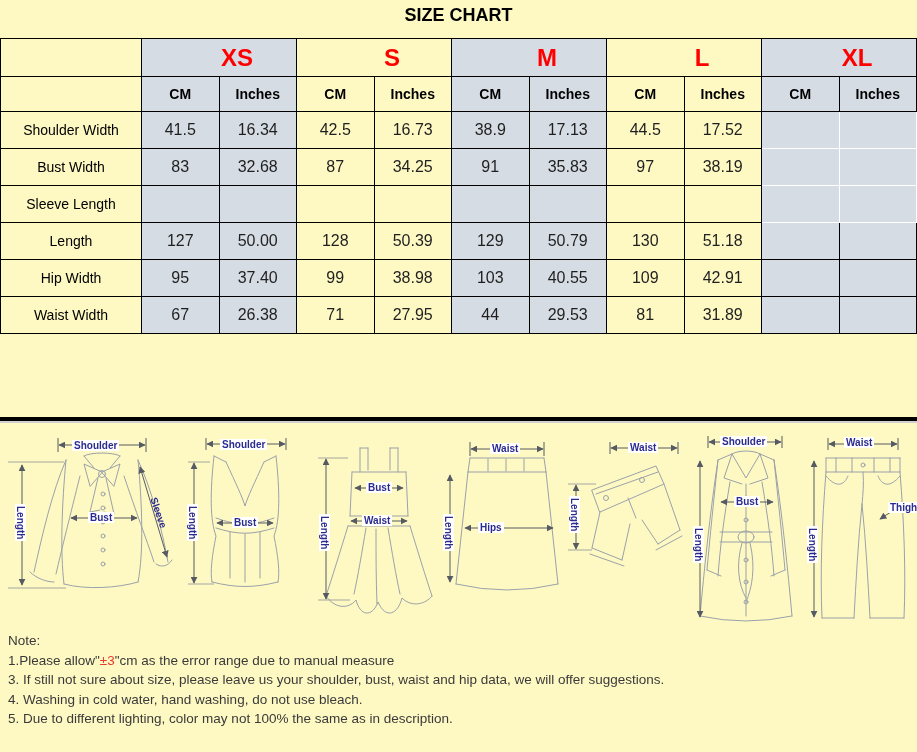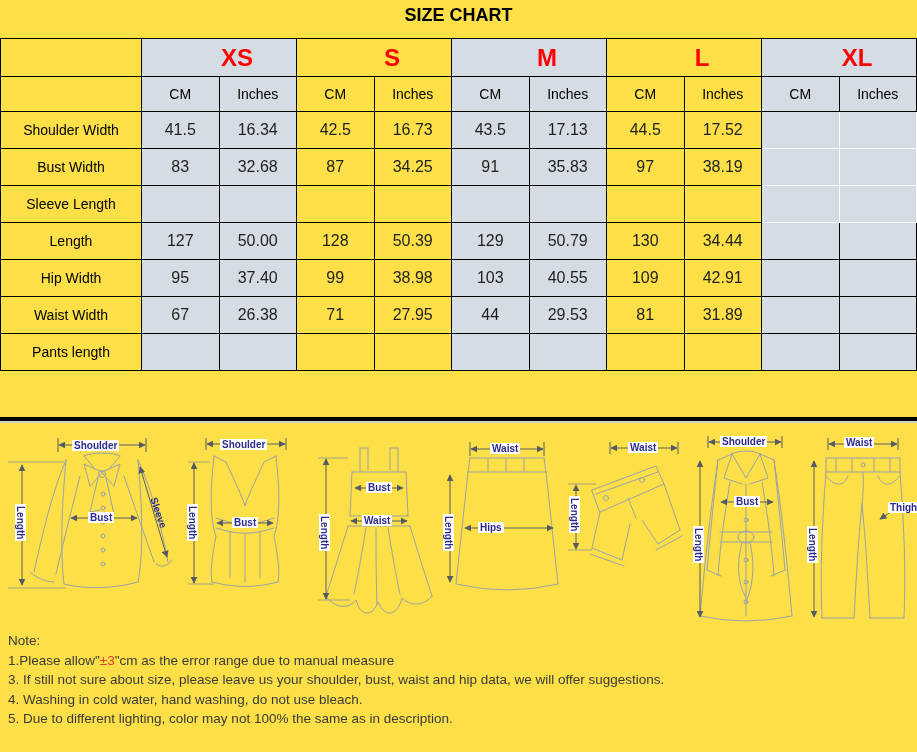--- a/index.html
+++ b/index.html
@@ -1,35 +1,35 @@
 <!DOCTYPE html>
 <html><head>
 <meta charset="utf-8">
 <style>
   html,body { margin:0; padding:0; background:#fff; }
   .page {
-    position:relative; width:917px; height:752px; background:#fde047;
+    position:relative; width:917px; height:752px; background:#fef9c3;
     font-family:"Liberation Sans", sans-serif; overflow:hidden;
   }
   .title {
     position:absolute; top:5px; left:0; width:917px; text-align:center;
     font-size:18px; font-weight:bold; color:#000;
   }
   
   table.size-table {
     position:absolute; top:38px; left:0; width:917px;
     border-collapse:collapse; table-layout:fixed;
   }
   col.clabel { width:141px; }
   .size-table td {
     border:1px solid #000; text-align:center; vertical-align:middle;
     padding:0; overflow:hidden; color:#1f1f1f;
   }
   tr.sizerow td { height:37px; font-size:24px; font-weight:bold; color:#ff0000;padding-left:36px; }
-  tr.unitrow td { height:34px; font-size:14px; font-weight:normal; color:#000; }
+  tr.unitrow td { height:34px; font-size:14px; font-weight:bold; color:#000; }
   tr.datarow td { height:36px; font-size:16px; }
   tr.datarow td.rowlabel { font-size:14px; color:#000; }
   td.s { background:#d6dce4; }
   td.x { background:#d6dce4; border:1px solid #fff; }
   
   .measure-heading {
     position:absolute; top:390px; left:11px;
     font-size:18px; font-weight:bold; color:#1b1b78; letter-spacing:0.3px;
   }
   .divider {
@@ -88,21 +88,21 @@
         <td>Inches</td>
         <td class="s">CM</td>
         <td class="s">Inches</td>
       </tr>
       <tr class="datarow">
         <td class="rowlabel">Shoulder Width</td>
         <td class="s">41.5</td>
         <td class="s">16.34</td>
         <td>42.5</td>
         <td>16.73</td>
-        <td class="s">43.5</td>
+        <td class="s">38.9</td>
         <td class="s">17.13</td>
         <td>44.5</td>
         <td>17.52</td>
         <td class="x"></td>
         <td class="x"></td>
       </tr>
       <tr class="datarow">
         <td class="rowlabel">Bust Width</td>
         <td class="s">83</td>
         <td class="s">32.68</td>
@@ -130,21 +130,21 @@
       </tr>
       <tr class="datarow">
         <td class="rowlabel">Length</td>
         <td class="s">127</td>
         <td class="s">50.00</td>
         <td>128</td>
         <td>50.39</td>
         <td class="s">129</td>
         <td class="s">50.79</td>
         <td>130</td>
-        <td>34.44</td>
+        <td>51.18</td>
         <td class="s"></td>
         <td class="s"></td>
       </tr>
       <tr class="datarow">
         <td class="rowlabel">Hip Width</td>
         <td class="s">95</td>
         <td class="s">37.40</td>
         <td>99</td>
         <td>38.98</td>
         <td class="s">103</td>
@@ -157,33 +157,20 @@
       <tr class="datarow">
         <td class="rowlabel">Waist Width</td>
         <td class="s">67</td>
         <td class="s">26.38</td>
         <td>71</td>
         <td>27.95</td>
         <td class="s">44</td>
         <td class="s">29.53</td>
         <td>81</td>
         <td>31.89</td>
-        <td class="s"></td>
-        <td class="s"></td>
-      </tr>
-      <tr class="datarow">
-        <td class="rowlabel">Pants length</td>
-        <td class="s"></td>
-        <td class="s"></td>
-        <td></td>
-        <td></td>
-        <td class="s"></td>
-        <td class="s"></td>
-        <td></td>
-        <td></td>
         <td class="s"></td>
         <td class="s"></td>
       </tr>
     </tbody>
   </table>
 
   <div class="divider"></div>
 
   <div class="figs">
 

